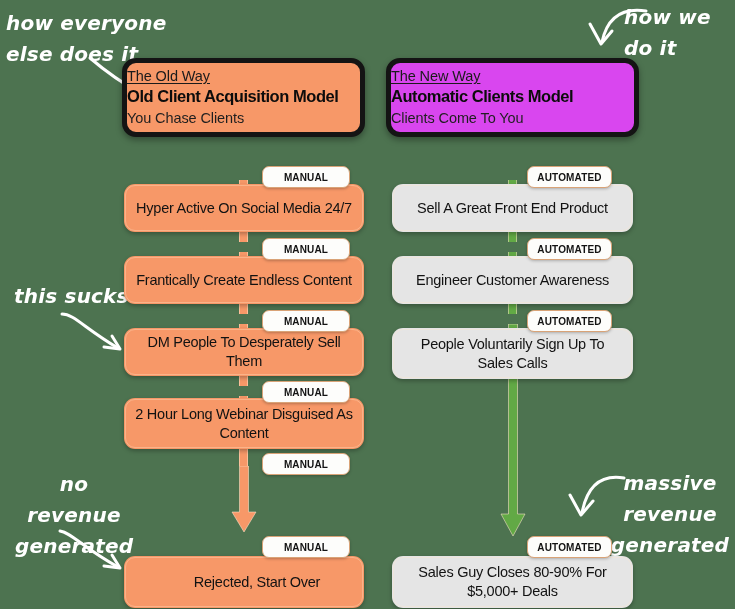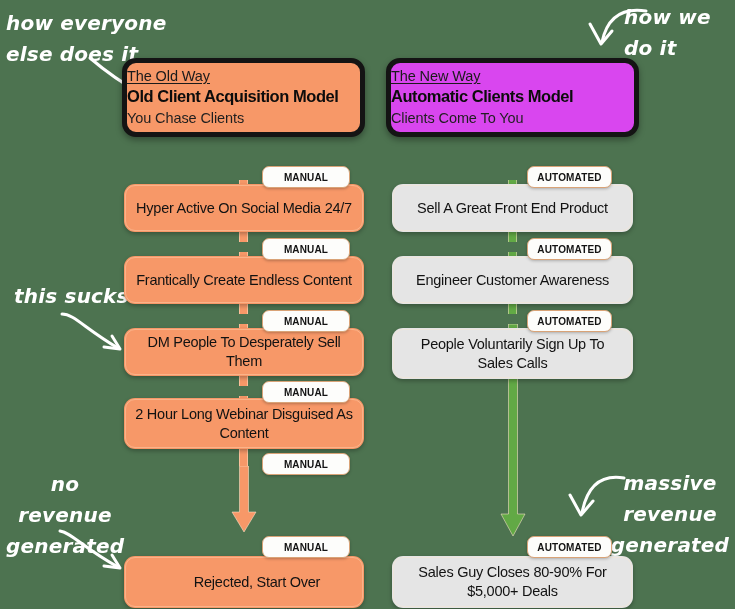--- a/index.html
+++ b/index.html
@@ -177,21 +177,21 @@
     <path d="M12 18 L23 38 L34 25" stroke="#ffffff" stroke-width="3" fill="none" stroke-linecap="round" stroke-linejoin="round"></path>
   </svg>
 
   <div class="note" id="note-midleft" style="left:14px; top:281px;">this sucks</div>
 
   <svg class="scribble" style="left:58px; top:310px;" width="68" height="46" viewBox="0 0 68 46">
     <path d="M4 4 C 16 4, 26 18, 60 38" stroke="#ffffff" stroke-width="3" fill="none" stroke-linecap="round"></path>
     <path d="M46 37 L62 39 L54 26" stroke="#ffffff" stroke-width="3" fill="none" stroke-linecap="round" stroke-linejoin="round"></path>
   </svg>
 
-  <div class="note center" id="note-bottomleft" style="left:6px; top:469px; width:118px;">no revenue
+  <div class="note center" id="note-bottomleft" style="left:15px; top:469px; width:118px;">no revenue
 generated</div>
 
   <svg class="scribble" style="left:56px; top:527px;" width="70" height="48" viewBox="0 0 70 48">
     <path d="M4 4 C 16 6, 26 20, 62 40" stroke="#ffffff" stroke-width="3" fill="none" stroke-linecap="round"></path>
     <path d="M48 39 L64 41 L56 28" stroke="#ffffff" stroke-width="3" fill="none" stroke-linecap="round" stroke-linejoin="round"></path>
   </svg>
 
   <div class="note center" id="note-bottomright" style="left:606px; top:468px; width:128px;">massive revenue
 generated</div>
 

